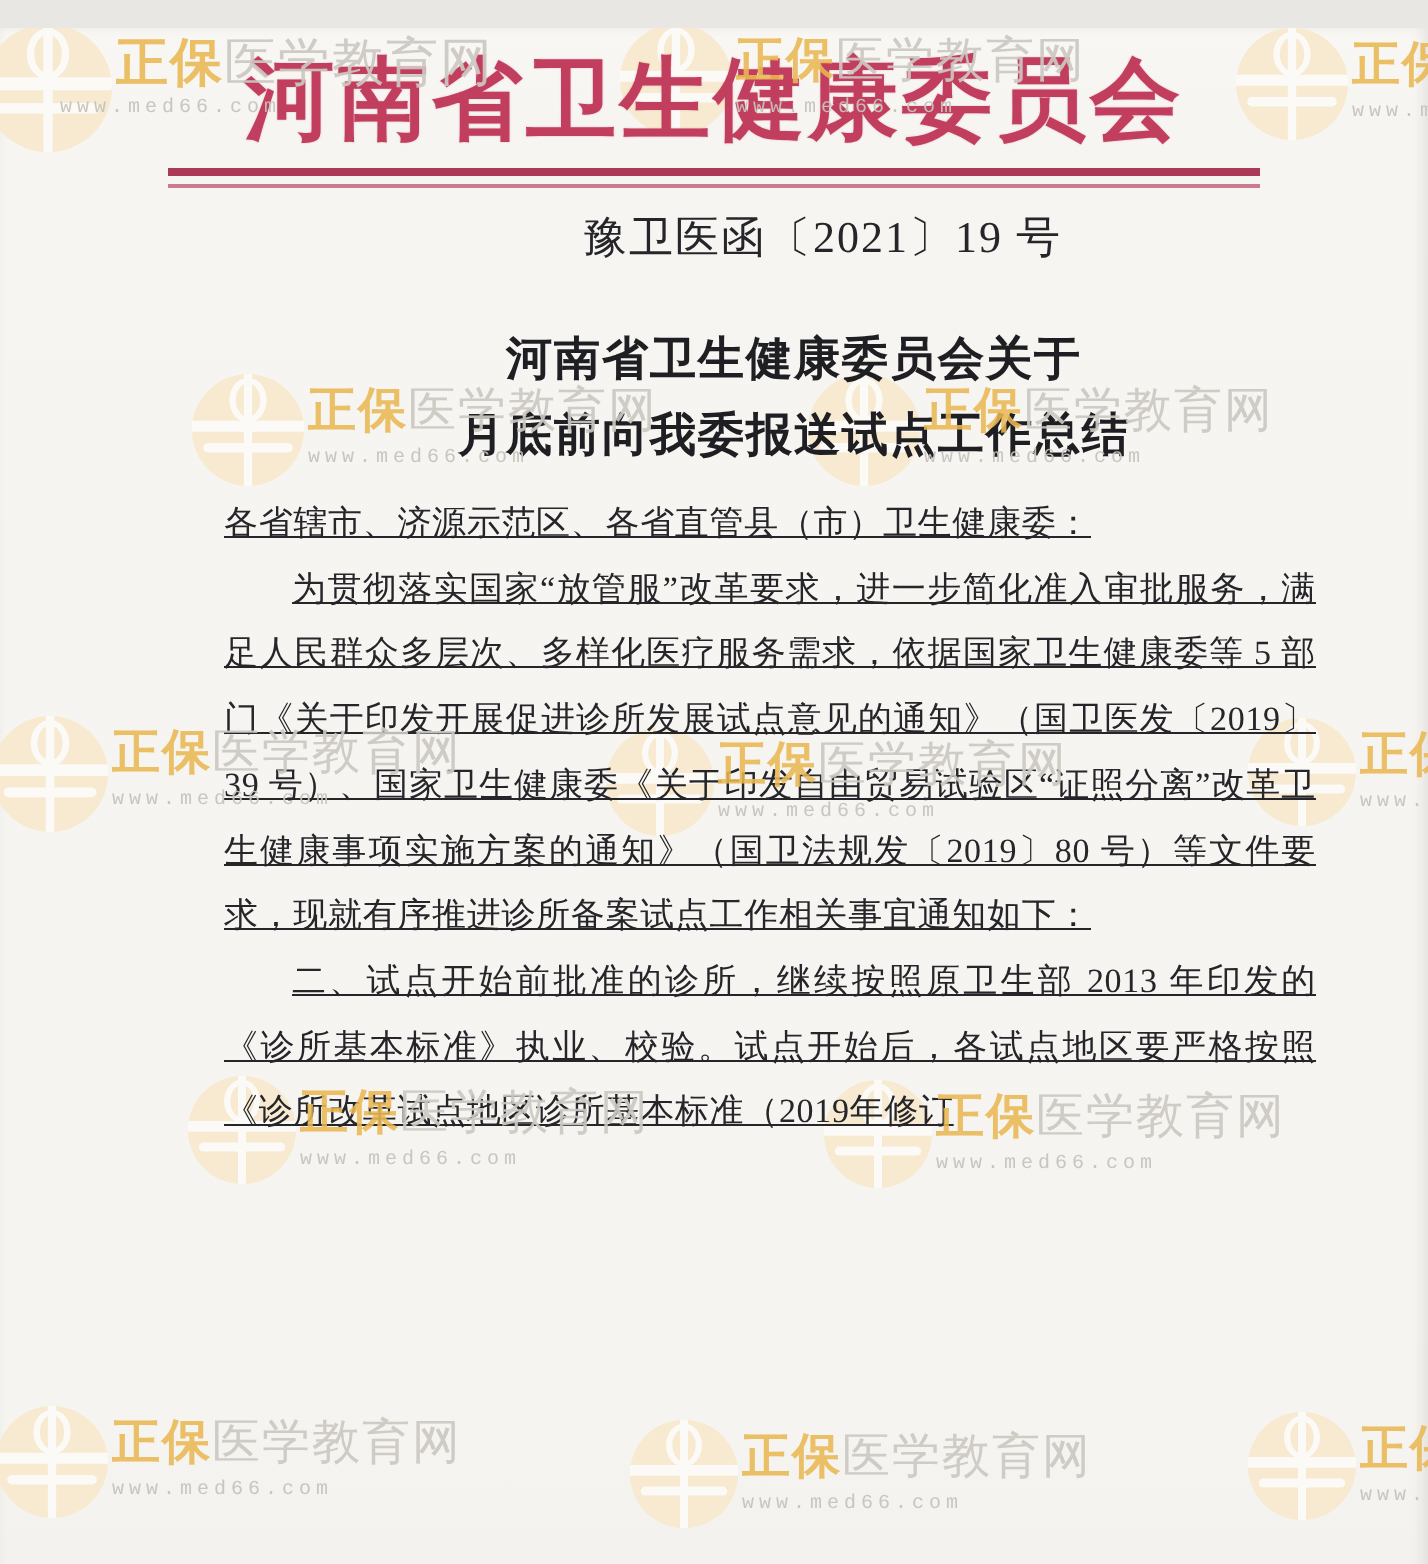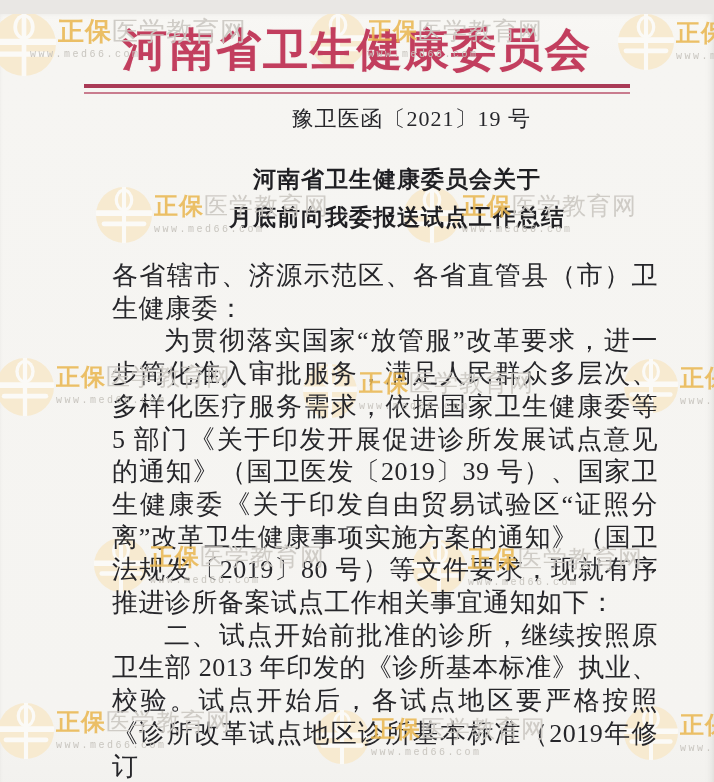--- a/index.html
+++ b/index.html
@@ -41,23 +41,23 @@
   .doc-number{
     position:absolute;top:90px;right:101px;
     font-size:22px;color:#26262a;letter-spacing:1px;white-space:nowrap;
   }
   .notice-title{
     position:absolute;left:0;top:147px;width:714px;
     text-align:center;font-size:23px;font-weight:bold;color:#1f1f23;
     line-height:37.5px;letter-spacing:1px;padding-left:40px;
   }
   .doc-body{
-    position:absolute;left:112px;top:246px;width:546px;
-    font-size:26px;line-height:32.7px;color:#26262a;
-    text-align:justify;letter-spacing:0.02em;
+    position:absolute;left:112px;top:232px;width:546px;
+    font-size:17px;line-height:32.7px;color:#26262a;
+    text-align:justify;letter-spacing:0.02em;text-decoration:underline;
   }
   .doc-body p{margin:0;text-indent:2em;}
   .doc-body p.no-indent{text-indent:0;}
   .rule-bottom{
     position:absolute;left:83px;top:769px;width:546px;height:3px;
     border-top:2px solid #cf8a9a;border-bottom:5px solid #a23850;
   }
   .sym-defs{position:absolute;width:0;height:0;overflow:hidden;}
 </style>
 </head>

